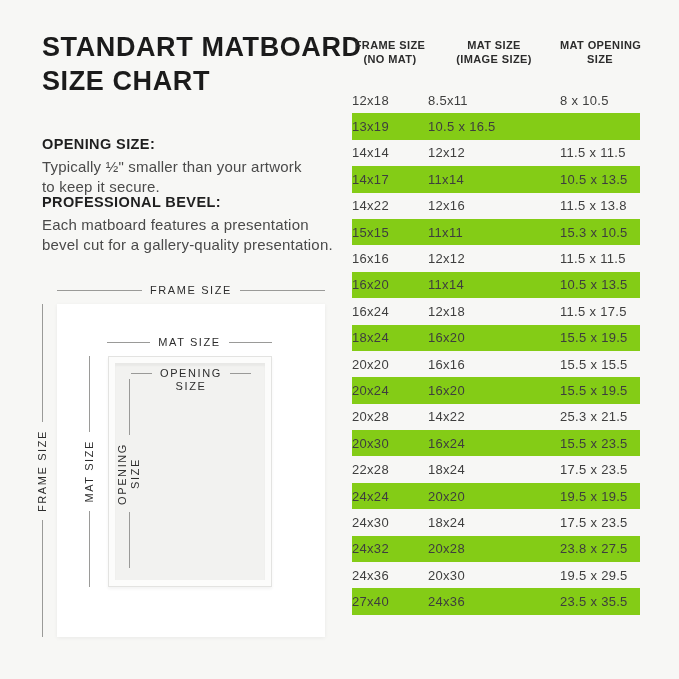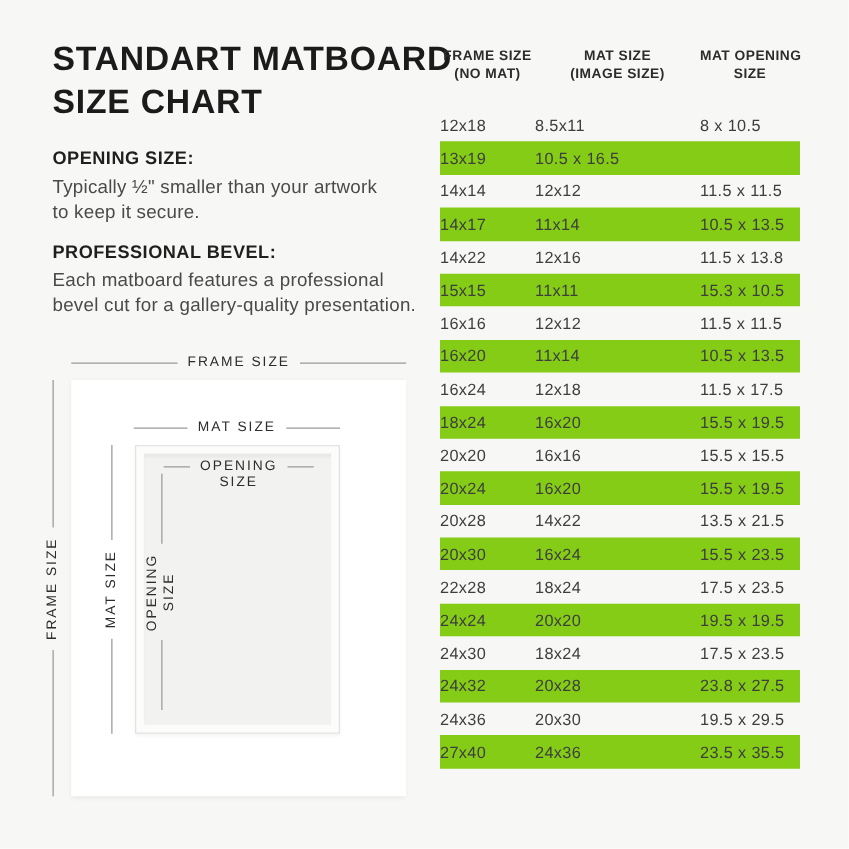--- a/index.html
+++ b/index.html
@@ -7,21 +7,21 @@
     position:relative;width:679px;height:679px;
     background:#f7f7f5;overflow:hidden;
     font-family:"Liberation Sans",sans-serif;
     -webkit-font-smoothing:antialiased;
   }
   
   .title{position:absolute;left:42px;top:30px;font-size:27px;line-height:34px;
     font-weight:700;letter-spacing:.6px;color:#1b1b1b;}
   .title span{display:block;}
   .section{position:absolute;left:42px;width:300px;}
-  #section-opening{top:119px;}
+  #section-opening{top:136px;}
   #section-bevel{top:194px;}
   .sec-heading{font-size:14.5px;font-weight:700;letter-spacing:.4px;color:#1f1f1f;margin:0 0 5px 0;}
   .sec-body{font-size:15px;line-height:20px;color:#4a4a4a;letter-spacing:.2px;}
   .sec-body span{display:block;}
   
   .frame-rect{position:absolute;left:57px;top:304px;width:268px;height:333px;
     background:#ffffff;box-shadow:0 1px 4px rgba(0,0,0,.06);}
   .mat-rect{position:absolute;left:108px;top:356px;width:164px;height:231px;
     background:#fcfcfb;border:1px solid #e3e3e1;box-sizing:border-box;
     box-shadow:0 2px 3px rgba(0,0,0,.05);}
@@ -70,21 +70,21 @@
     <div class="sec-heading">OPENING SIZE:</div>
     <div class="sec-body">
       <span>Typically ½" smaller than your artwork</span>
       <span>to keep it secure.</span>
     </div>
   </div>
 
   <div class="section" id="section-bevel">
     <div class="sec-heading">PROFESSIONAL BEVEL:</div>
     <div class="sec-body">
-      <span>Each matboard features a professional</span>
+      <span>Each matboard features a presentation</span>
       <span>bevel cut for a gallery-quality presentation.</span>
     </div>
   </div>
 
   <div class="hdim hdim-frame">
     <span class="dline"></span>
     <span class="dtext">FRAME SIZE</span>
     <span class="dline"></span>
   </div>
 
@@ -200,21 +200,21 @@
         <div class="tcell">15.5 x 15.5</div>
       </div>
       <div class="trow alt">
         <div class="tcell">20x24</div>
         <div class="tcell">16x20</div>
         <div class="tcell">15.5 x 19.5</div>
       </div>
       <div class="trow">
         <div class="tcell">20x28</div>
         <div class="tcell">14x22</div>
-        <div class="tcell">13.5 x 21.5</div>
+        <div class="tcell">25.3 x 21.5</div>
       </div>
       <div class="trow alt">
         <div class="tcell">20x30</div>
         <div class="tcell">16x24</div>
         <div class="tcell">15.5 x 23.5</div>
       </div>
       <div class="trow">
         <div class="tcell">22x28</div>
         <div class="tcell">18x24</div>
         <div class="tcell">17.5 x 23.5</div>

